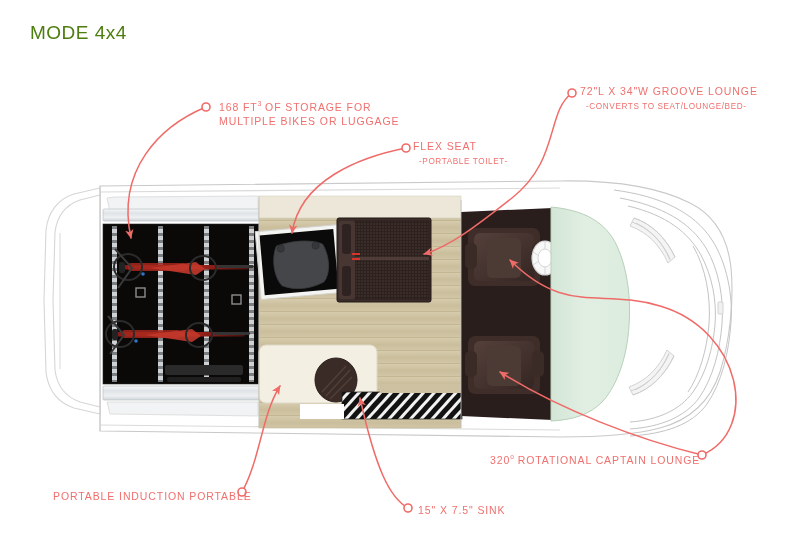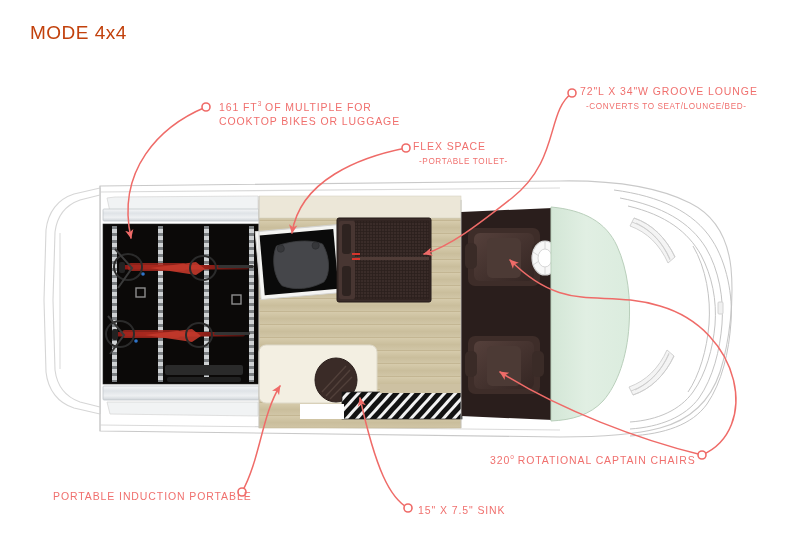--- a/index.html
+++ b/index.html
@@ -5,21 +5,21 @@
   html,body{margin:0;padding:0;background:#ffffff;}
   body{width:800px;height:536px;position:relative;overflow:hidden;
        font-family:"Liberation Sans", sans-serif;}
 
   #stage{position:absolute;left:0;top:0;width:800px;height:536px;}
 
   
   #title{
     position:absolute;left:30px;top:22px;
     font-family:"Liberation Sans", sans-serif;
-    font-size:19px;letter-spacing:.5px;color:#c2410c;font-weight:400;
+    font-size:19px;letter-spacing:.5px;color:#4d7c0f;font-weight:400;
     white-space:nowrap;
   }
 
   
   svg.layer{position:absolute;left:0;top:0;width:800px;height:536px;overflow:visible;}
   svg.layer.top{pointer-events:none;}
 
   
   .anno{
     position:absolute;
@@ -319,36 +319,36 @@
 
       <path d="M242,492 C260,460 262,414 280,386" marker-end="url(#arw)"></path>
       <circle cx="242" cy="492" r="4" fill="#ffffff" stroke="#ef6b68" stroke-width="1.6"></circle>
 
       <path d="M408,508 C390,498 376,470 360,398" marker-end="url(#arw)"></path>
       <circle cx="408" cy="508" r="4" fill="#ffffff" stroke="#ef6b68" stroke-width="1.6"></circle>
     </g>
   </svg>
 
   <div class="anno" id="anno-storage">
-    <span>161 FT</span><sup>3</sup><span> OF MULTIPLE FOR</span><br>
-    <span>COOKTOP BIKES OR LUGGAGE</span>
+    <span>168 FT</span><sup>3</sup><span> OF STORAGE FOR</span><br>
+    <span>MULTIPLE BIKES OR LUGGAGE</span>
   </div>
 
   <div class="anno" id="anno-flex">
-    <span>FLEX SPACE</span>
+    <span>FLEX SEAT</span>
     <span class="sub">-PORTABLE TOILET-</span>
   </div>
 
   <div class="anno" id="anno-lounge">
     <span>72"L X 34"W GROOVE LOUNGE</span>
     <span class="sub">-CONVERTS TO  SEAT/LOUNGE/BED-</span>
   </div>
 
   <div class="anno" id="anno-chairs">
-    <span>320</span><span class="deg">o</span><span> ROTATIONAL CAPTAIN CHAIRS</span>
+    <span>320</span><span class="deg">o</span><span> ROTATIONAL CAPTAIN LOUNGE</span>
   </div>
 
   <div class="anno" id="anno-cooktop">
     <span>PORTABLE INDUCTION PORTABLE</span>
   </div>
 
   <div class="anno" id="anno-sink">
     <span>15" X 7.5" SINK</span>
   </div>
 

